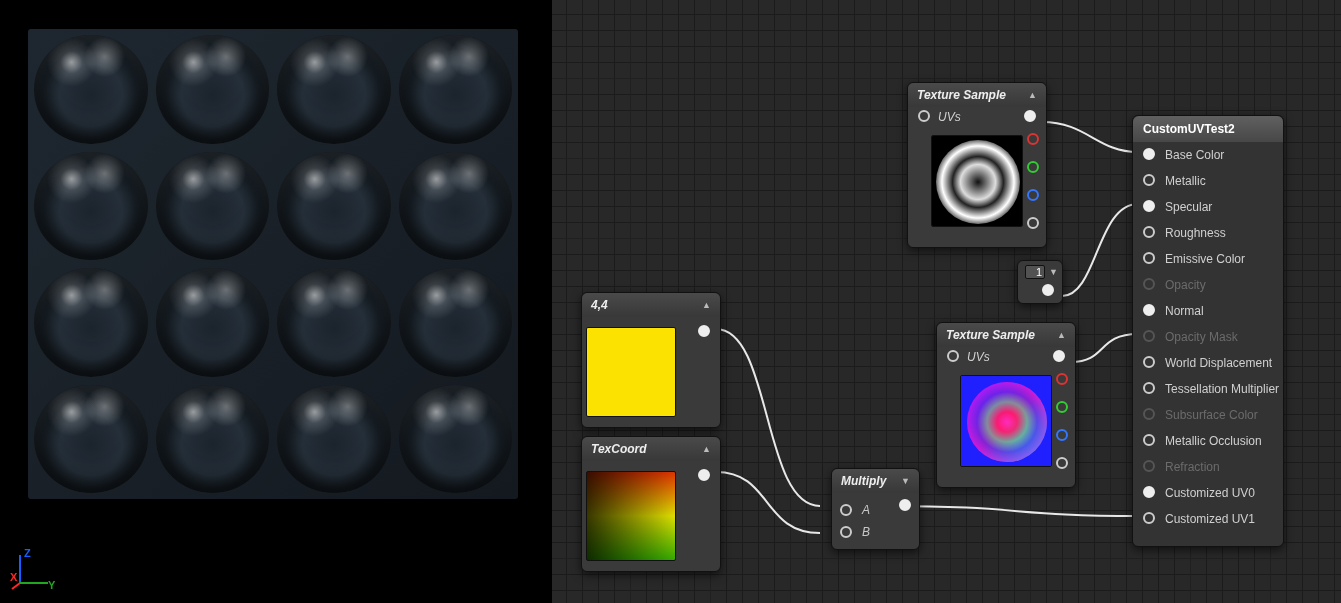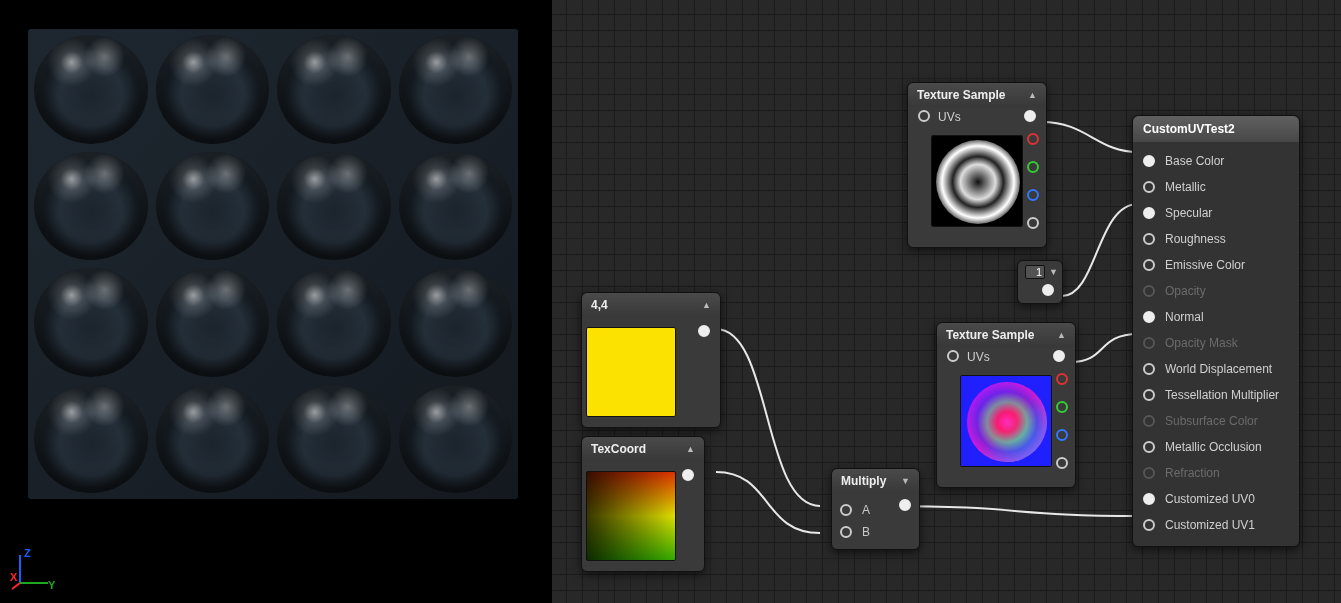--- a/index.html
+++ b/index.html
@@ -34,20 +34,21 @@
       linear-gradient(#1b1b1b 1px, transparent 1px),
       linear-gradient(90deg, #1b1b1b 1px, transparent 1px);
     background-size: 80px 80px, 80px 80px, 16px 16px, 16px 16px;
     background-position: -2px -2px, -2px -2px, -2px -2px, -2px -2px;
     border-left: 2px solid #000;
   }
 
   .node {
     position: absolute; background: #3a3a3a; border: 1px solid #111; border-radius: 6px;
     box-shadow: 0 3px 10px rgba(0,0,0,.6);
+    font-style: italic;
   }
   .node-title {
     display: flex; align-items: center; justify-content: space-between;
     background: linear-gradient(180deg, #4a4a4a 0%, #383838 100%);
     padding: 5px 9px; border-top-left-radius: 6px; border-top-right-radius: 6px;
     font-weight: 600; color: #eee;
   }
   .tri { font-size: 9px; color: #bbb; }
   .node-body { padding: 6px 4px; }
   .pin-row { display: flex; align-items: center; height: 22px; }
@@ -75,24 +76,24 @@
     padding: 3px 4px; box-shadow: 0 3px 10px rgba(0,0,0,.6);
     display: flex; flex-direction: column; align-items: flex-end; gap: 4px;
   }
   .const1 .toprow { display:flex; align-items:center; gap:4px; height:16px; width:100%; justify-content:flex-end;}
   .const1 input {
     width: 20px; height: 14px; background: #525252; border: 1px solid #111; border-radius: 2px;
     color: #fff; font-size: 11px; text-align: right; padding-right: 2px;
   }
 
   
-  .master { position: absolute; width: 168px; background: #333; border: 1px solid #111; border-radius: 6px; box-shadow: 0 3px 10px rgba(0,0,0,.6); }
+  .master { position: absolute; width: 152px; background: #333; border: 1px solid #111; border-radius: 6px; box-shadow: 0 3px 10px rgba(0,0,0,.6); }
   .master-title { background: linear-gradient(180deg,#606060,#474747); padding: 6px 10px; border-top-left-radius:6px; border-top-right-radius:6px; font-weight:700; color:#fff; }
   .master .slots { padding: 6px 0 8px 0; }
-  .slot { display:flex; align-items:center; height:26px; padding-left:6px; gap:6px; }
+  .slot { display:flex; align-items:flex-start; height:26px; padding-left:6px; gap:6px; }
   .slot.disabled .pin { border-color:#555; }
   .slot.disabled .lbl { color:#6b6b6b; }
 
   
   svg.wires { position:absolute; inset:0; width:100%; height:100%; pointer-events:none; }
   svg.wires path { stroke:#e8e8e8; stroke-width:2; fill:none; }
 
 </style>
 </head>
 <body>
@@ -153,21 +154,21 @@
         <span class="tri">▲</span>
       </div>
       <div class="node-body" style="display:flex; align-items:flex-start;">
         <div class="thumb thumb-yellow"></div>
         <div style="flex:1; display:flex; justify-content:flex-end; padding:2px 2px 0 0;">
           <span class="pin solid" title="out"></span>
         </div>
       </div>
     </div>
 
-    <div class="node" style="left:29px; top:436px; width:124px;">
+    <div class="node" style="left:29px; top:436px; width:140px;">
       <div class="node-title">
         <span>TexCoord</span>
         <span class="tri">▲</span>
       </div>
       <div class="node-body" style="display:flex; align-items:flex-start;">
         <div class="thumb thumb-uv"></div>
         <div style="flex:1; display:flex; justify-content:flex-end; padding:2px 2px 0 0;">
           <span class="pin solid"></span>
         </div>
       </div>

